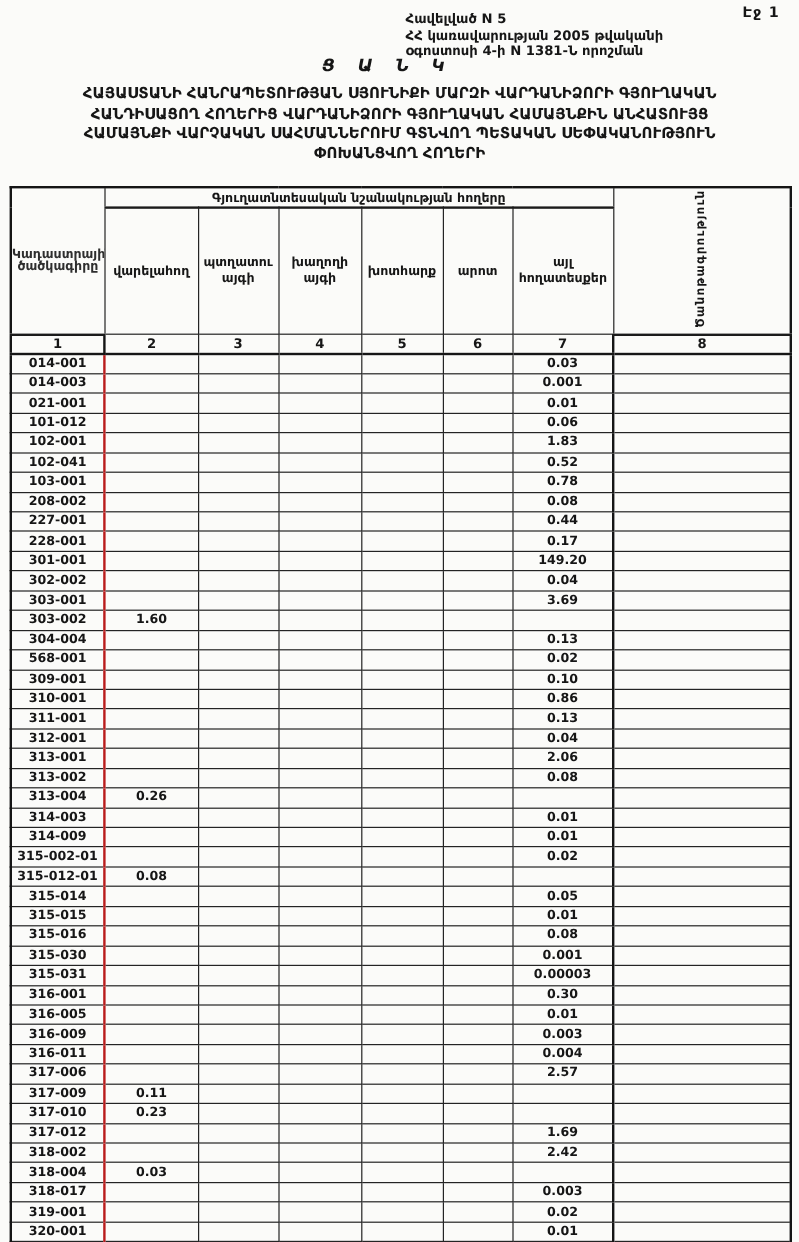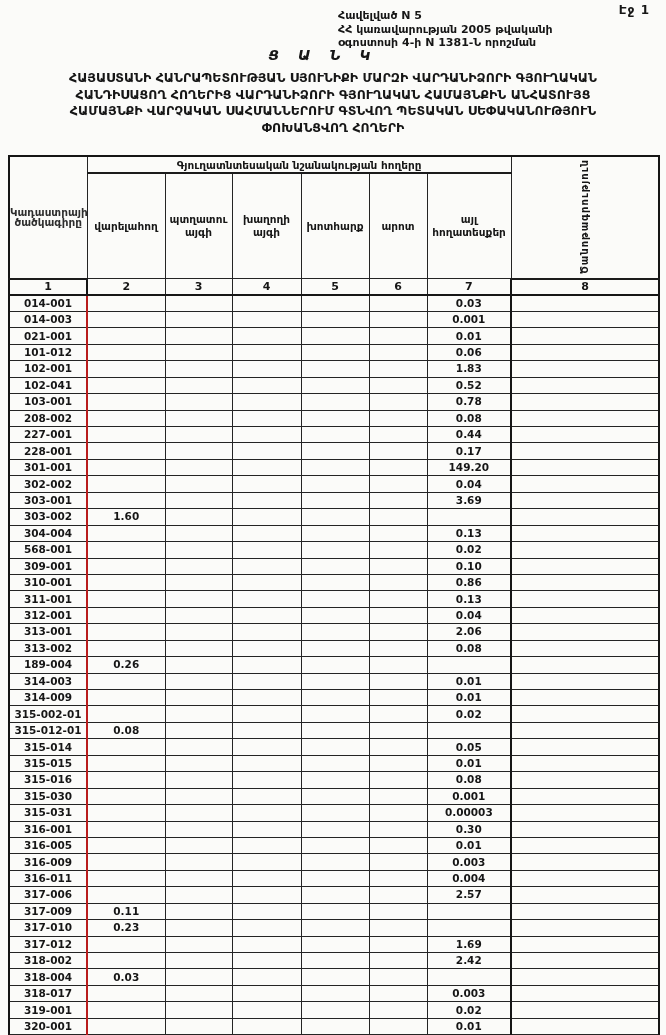--- a/index.html
+++ b/index.html
@@ -344,21 +344,21 @@
     <td class="code">313-002</td>
     <td></td>
     <td></td>
     <td></td>
     <td></td>
     <td></td>
     <td>0.08</td>
     <td class="note"></td>
   </tr>
         <tr>
-    <td class="code">189-004</td>
+    <td class="code">313-004</td>
     <td>0.26</td>
     <td></td>
     <td></td>
     <td></td>
     <td></td>
     <td></td>
     <td class="note"></td>
   </tr>
         <tr>
     <td class="code">314-003</td>

